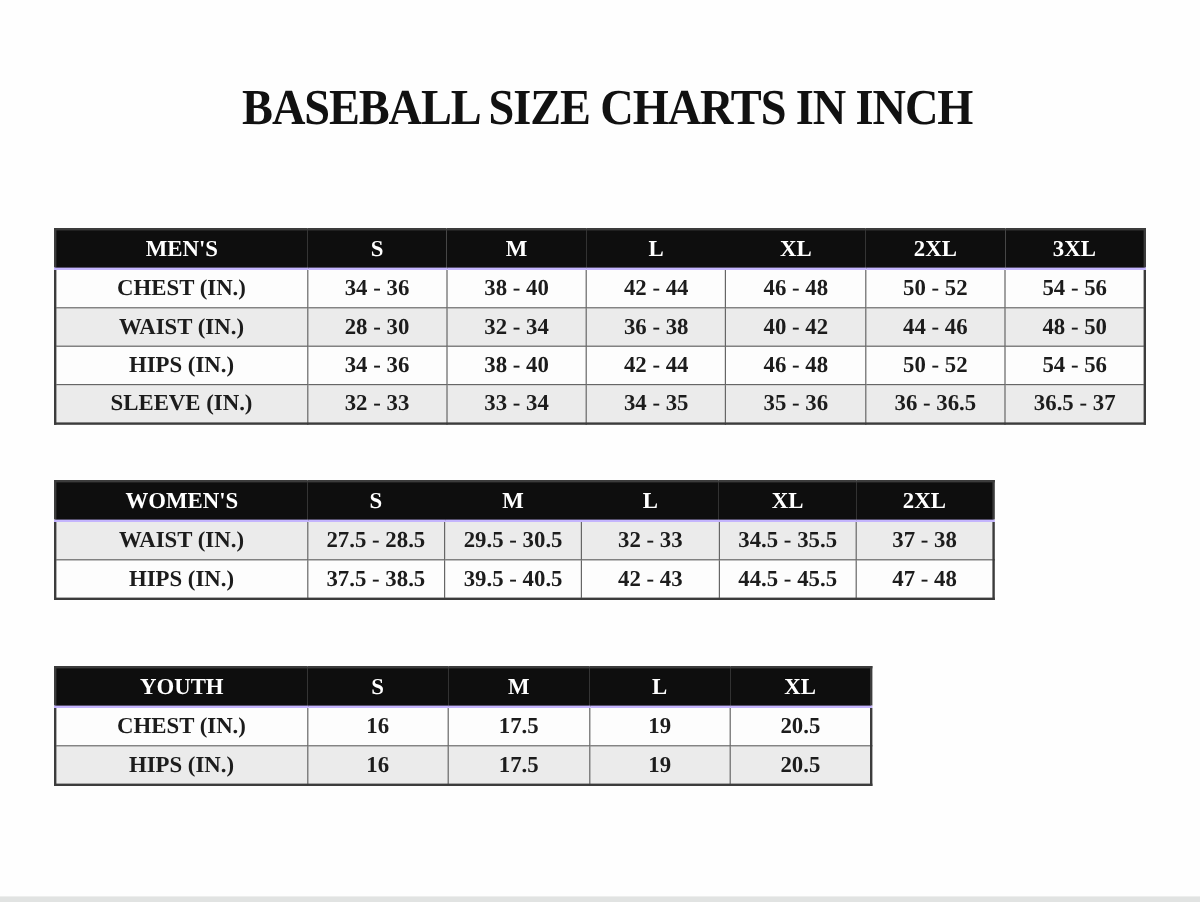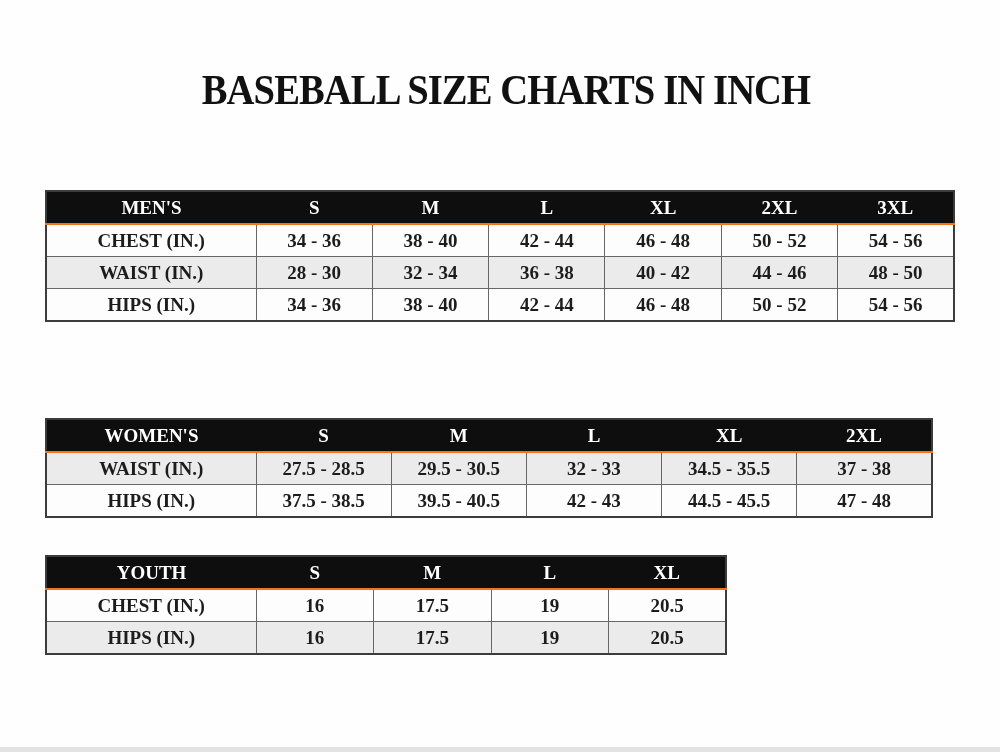--- a/index.html
+++ b/index.html
@@ -37,33 +37,33 @@
   }
   table.size-table {
     position: absolute;
     left: 45px;
     border-collapse: collapse;
     table-layout: fixed;
     border: 2px solid #3c3c3c;
     background: #ffffff;
   }
   .table-0 { top: 190px; width: 910px; }
-  .table-1 { top: 418px; width: 888px; }
+  .table-1 { top: 400px; width: 784px; }
   .table-2 { top: 555px; width: 682px; }
   col.label-col { width: 210px; }
   th {
     background: #0e0e0e;
     color: #ffffff;
     font-size: 19px;
     font-weight: 700;
     height: 31px;
     padding: 0;
     text-align: center;
     border: none;
-    border-bottom: 2px solid #f97316;
+    border-bottom: 2px solid #c4b5fd;
     letter-spacing: 0px;
   }
   td {
     height: 31px;
     padding: 0;
     text-align: center;
     vertical-align: middle;
     font-size: 19px;
     font-weight: 700;
     color: #1c1c1c;
@@ -129,20 +129,29 @@
           </tr>
           <tr>
             <td>HIPS (IN.)</td>
             <td>34 - 36</td>
             <td>38 - 40</td>
             <td>42 - 44</td>
             <td>46 - 48</td>
             <td>50 - 52</td>
             <td>54 - 56</td>
           </tr>
+          <tr class="alt">
+            <td>SLEEVE (IN.)</td>
+            <td>32 - 33</td>
+            <td>33 - 34</td>
+            <td>34 - 35</td>
+            <td>35 - 36</td>
+            <td>36 - 36.5</td>
+            <td>36.5 - 37</td>
+          </tr>
         </tbody>
       </table>
       <table class="size-table table-1">
         <colgroup>
           <col class="label-col">
           <col>
           <col>
           <col>
           <col>
           <col>

